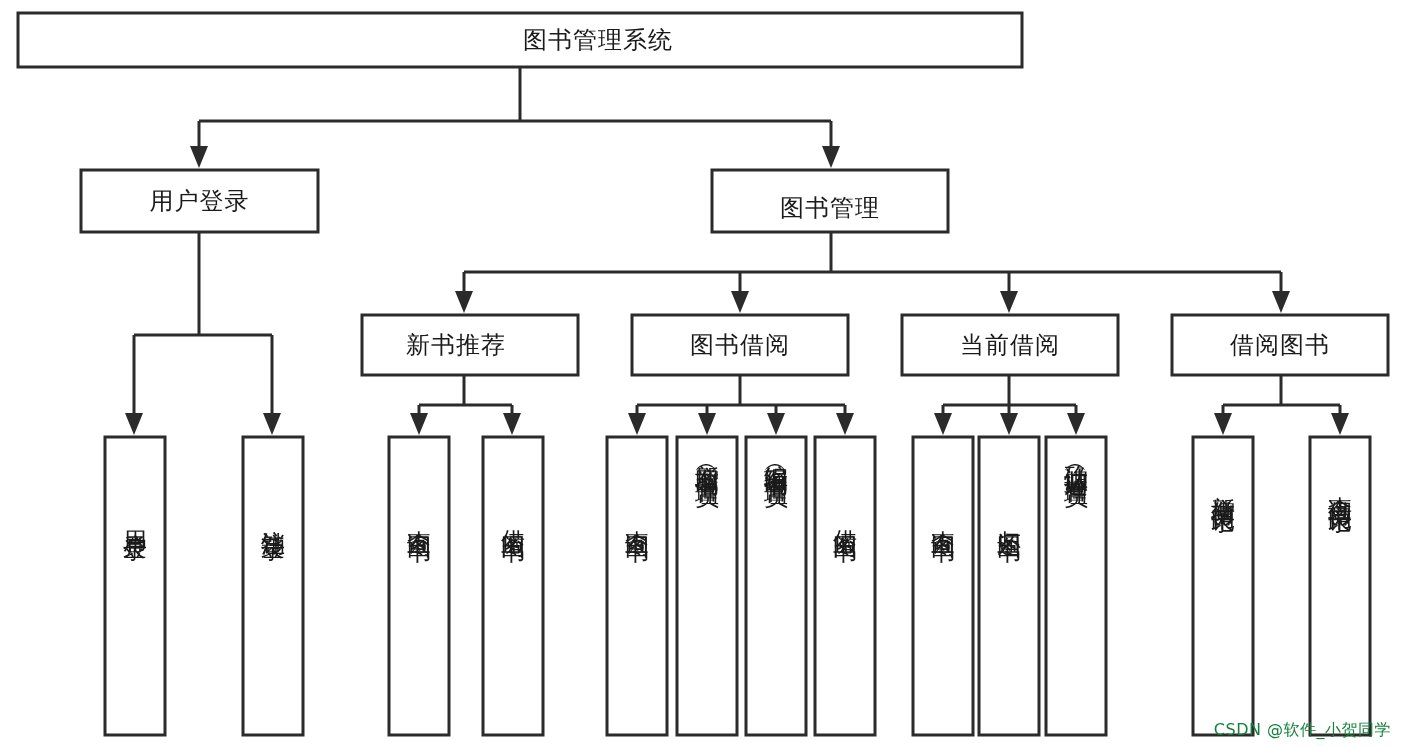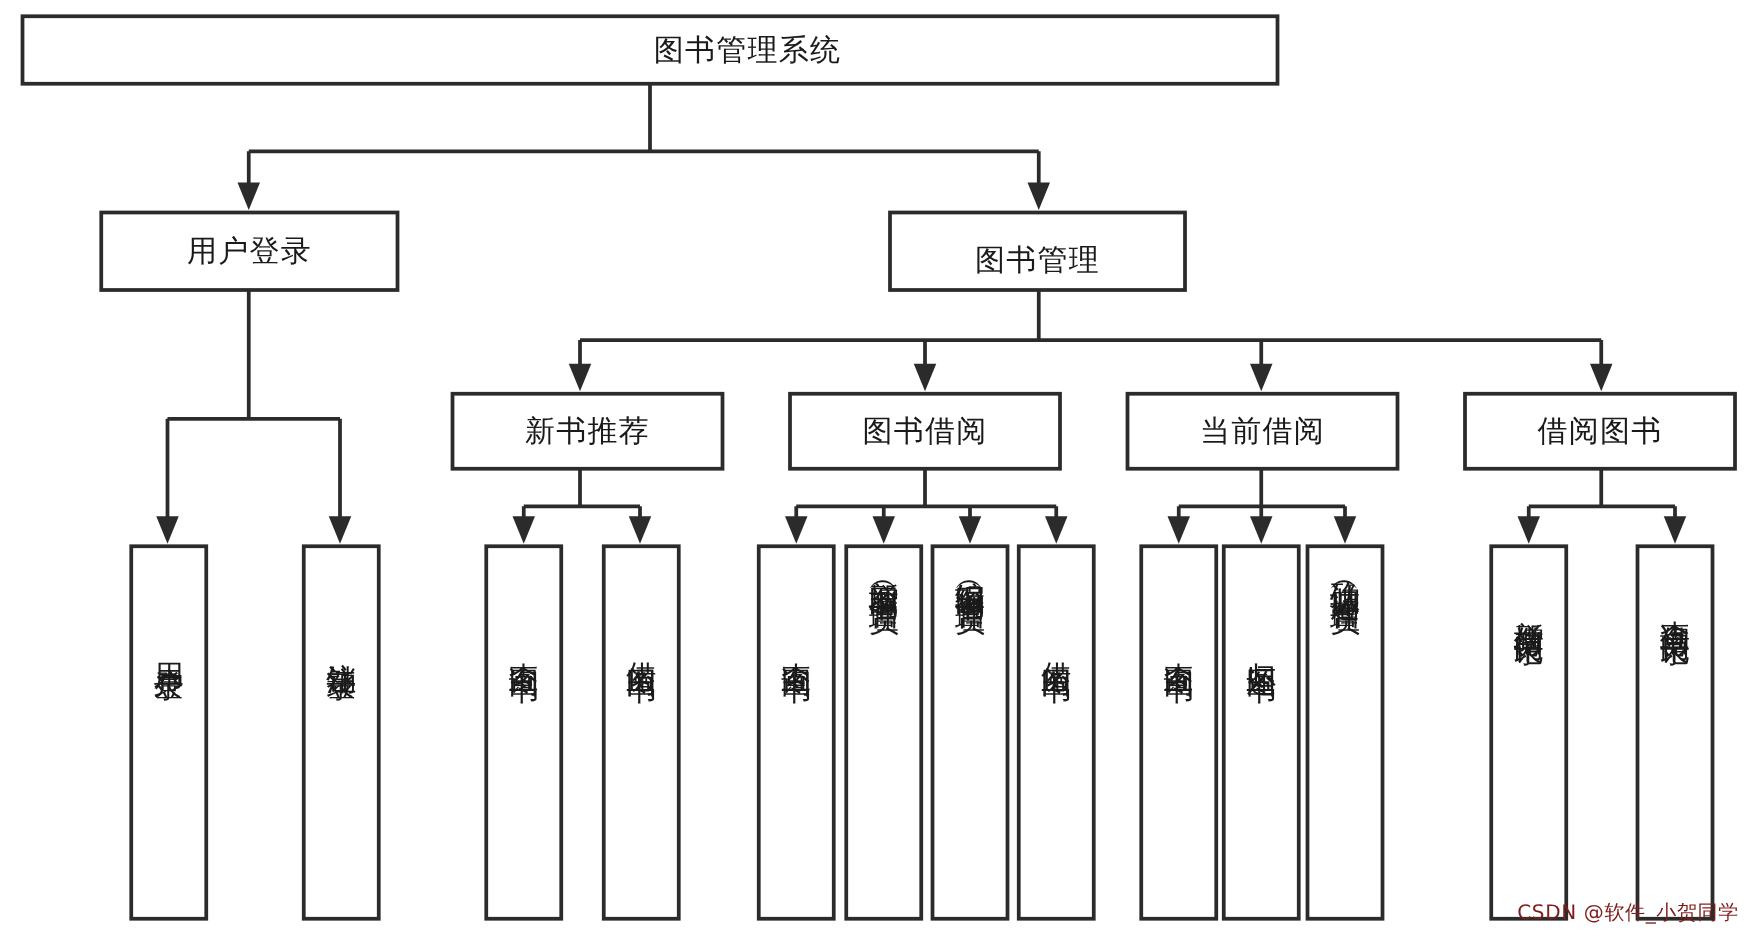--- a/index.html
+++ b/index.html
@@ -73,21 +73,21 @@
     color: #1a1a1a;
     letter-spacing: 1px;
     white-space: nowrap;
   }
   #watermark {
     position: absolute;
     right: 14px;
     bottom: 6px;
     font-family: "DejaVu Sans", "Liberation Sans", sans-serif;
     font-size: 16px;
-    color: #7f1d1d;
+    color: #15803d;
     letter-spacing: 0.5px;
     white-space: nowrap;
     pointer-events: none;
   }
 </style>
 </head>
 <body>
 
 <div id="diagram-root">
 
@@ -208,21 +208,21 @@
     <span class="htext">图书管理系统</span>
   </div>
 
   <div class="htext-wrap" style="left:81px; top:170px; width:237px; height:62px;">
     <span class="htext">用户登录</span>
   </div>
   <div class="htext-wrap" style="left:712px; top:170px; width:236px; height:75px;">
     <span class="htext">图书管理</span>
   </div>
 
-  <div class="htext-wrap" style="left:362px; top:315px; width:216px; height:60px;">
+  <div class="htext-wrap" style="left:348px; top:315px; width:216px; height:60px;">
     <span class="htext">新书推荐</span>
   </div>
   <div class="htext-wrap" style="left:902px; top:315px; width:216px; height:60px;">
     <span class="htext">当前借阅</span>
   </div>
   <div class="htext-wrap" style="left:632px; top:315px; width:216px; height:60px;">
     <span class="htext">图书借阅</span>
   </div>
   <div class="htext-wrap" style="left:1172px; top:315px; width:216px; height:60px;">
     <span class="htext">借阅图书</span>

